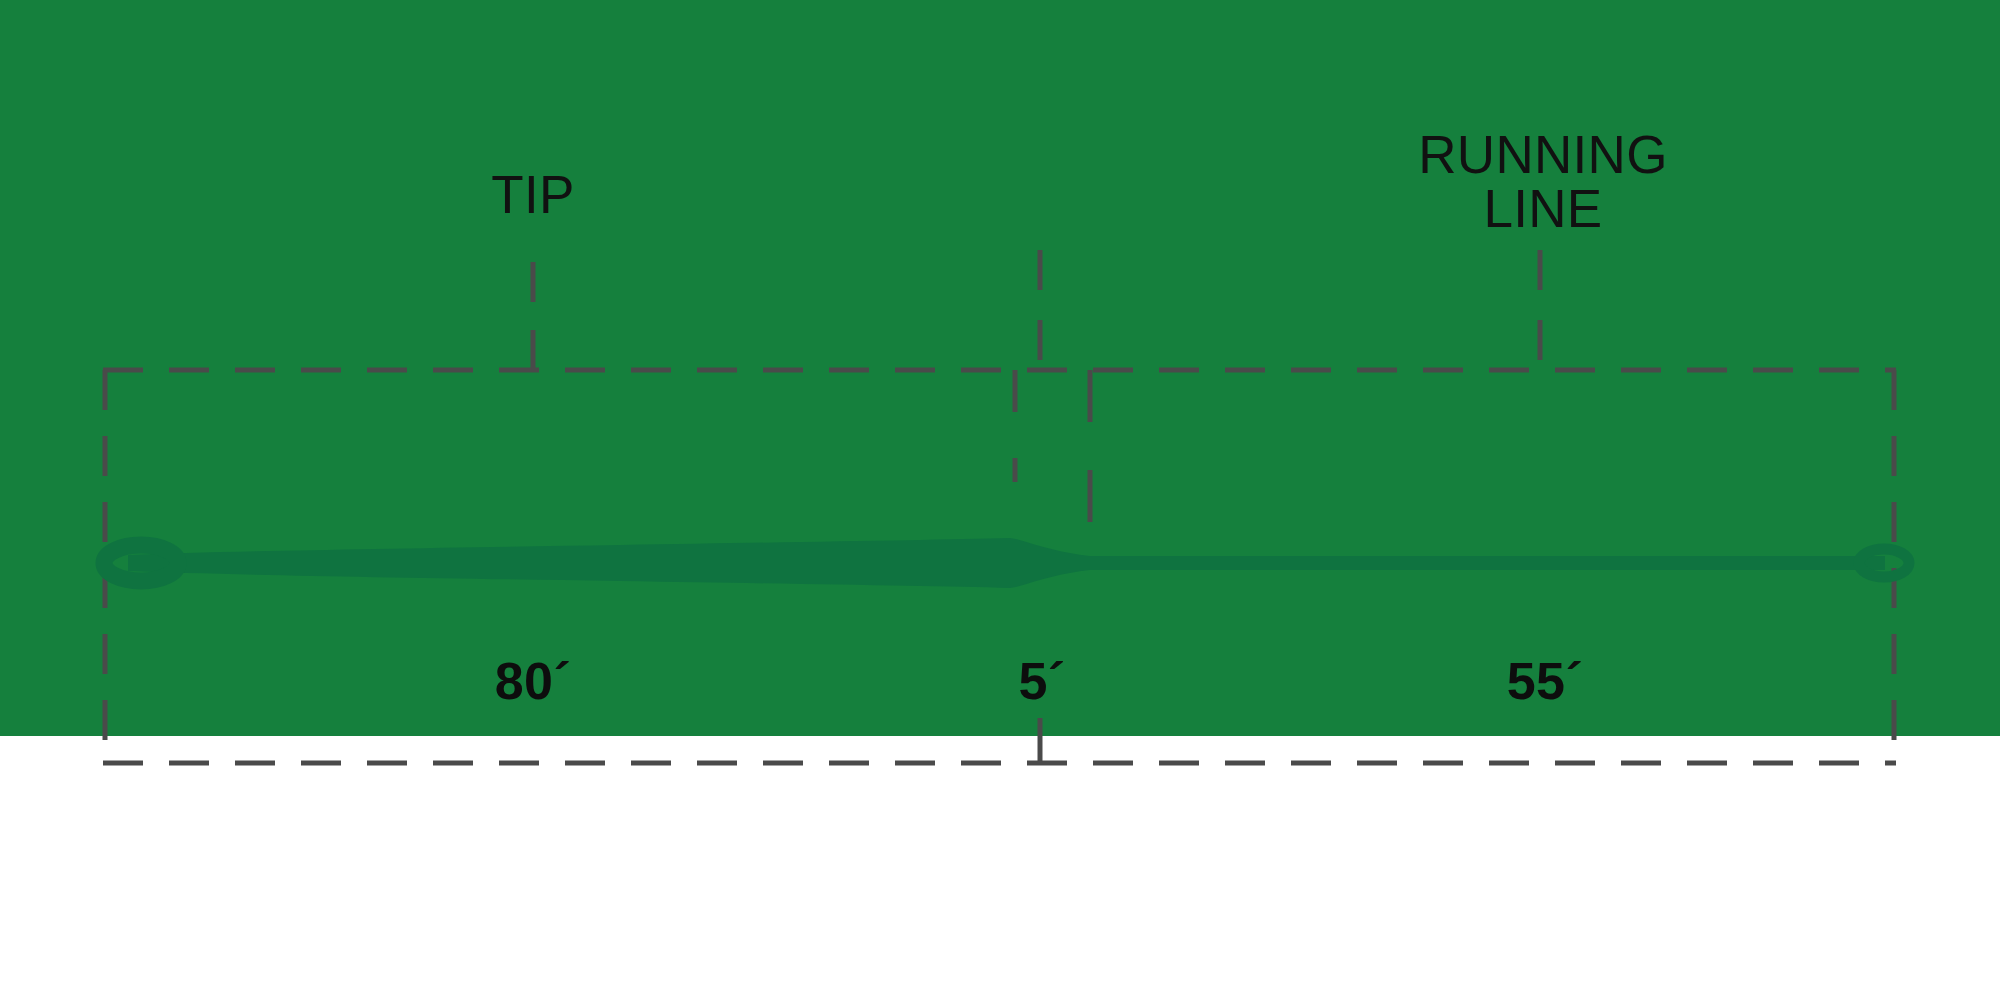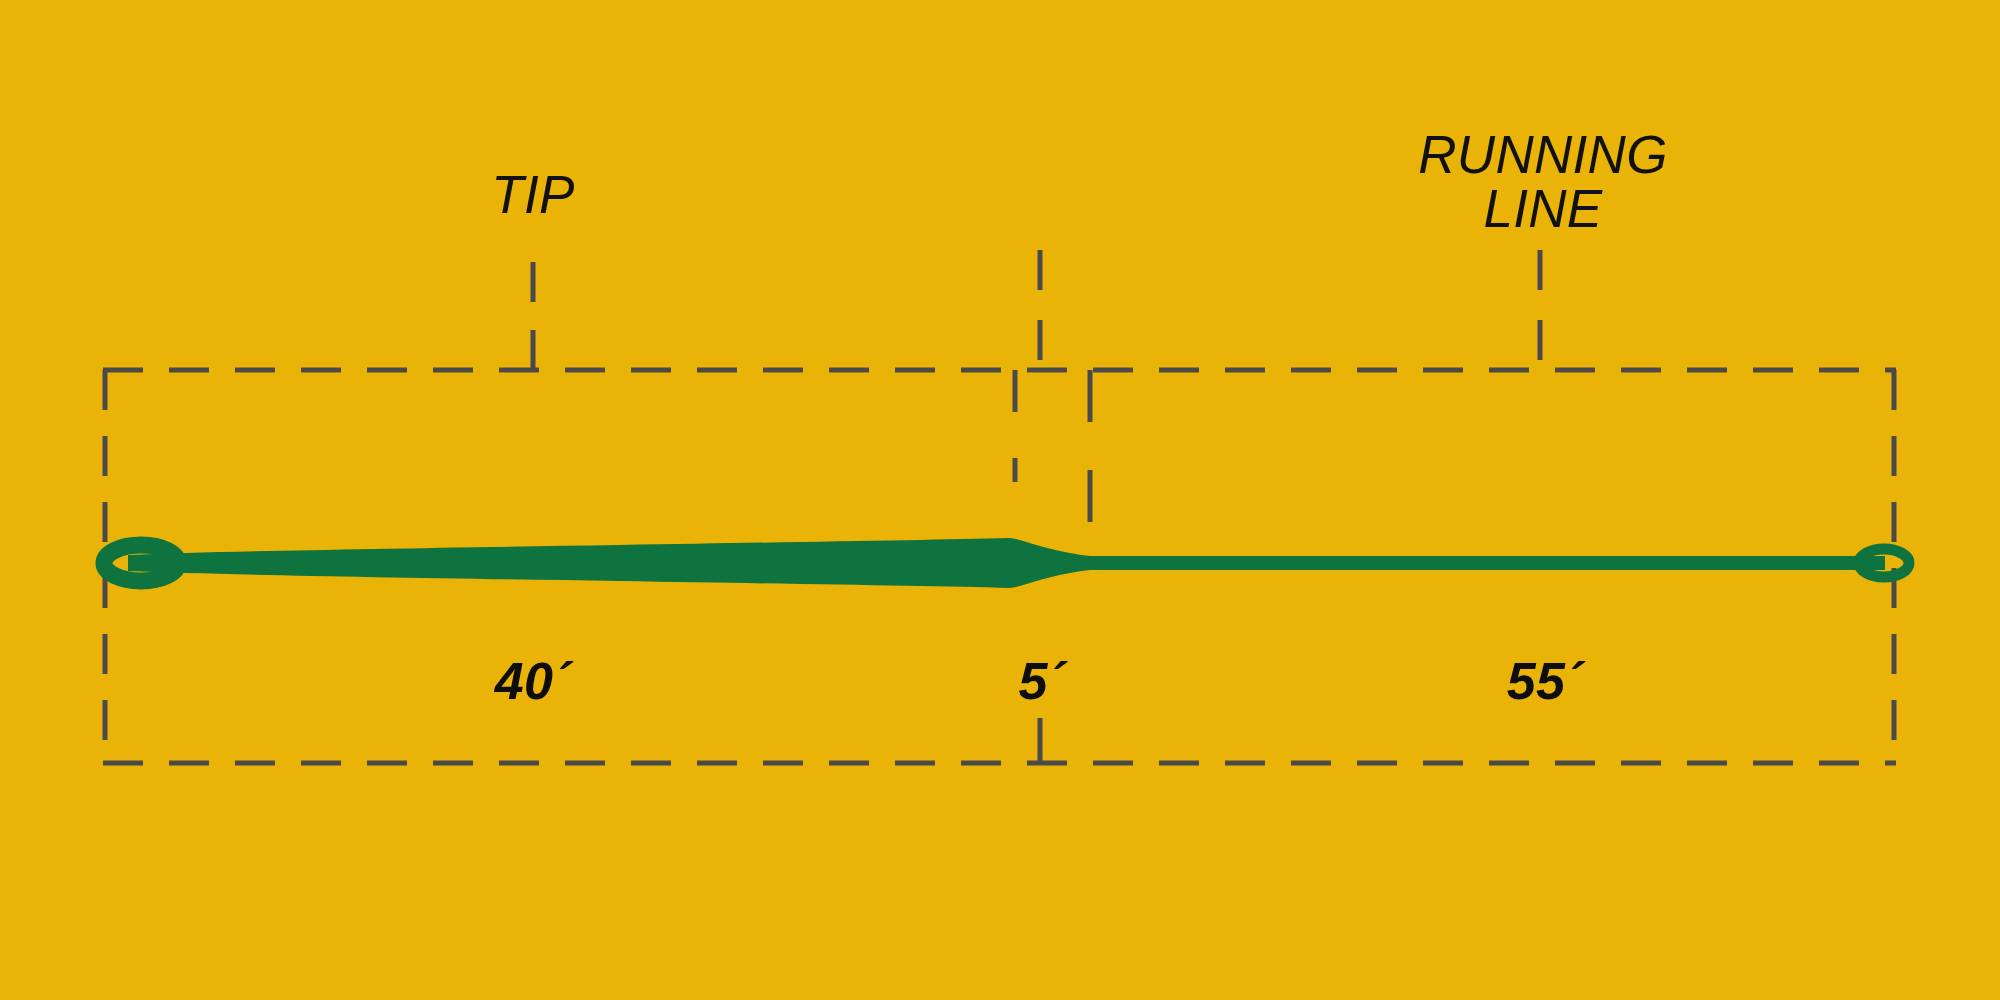--- a/index.html
+++ b/index.html
@@ -10,23 +10,22 @@
   }
   body {
     width: 2000px;
     height: 1000px;
     font-family: "Liberation Sans", sans-serif;
     overflow: hidden;
   }
   #stage {
     position: relative;
     width: 2000px;
-    height: 1000px;
-    background: #eab308;
-    font-style: italic;
+    height: 736px;
+    background: #15803d;
   }
   #diagram-svg {
     position: absolute;
     top: 0;
     left: 0;
     width: 2000px;
     height: 1000px;
   }
   .section-label {
     position: absolute;
@@ -120,19 +119,19 @@
     </g>
 
   </svg>
 
   <div class="section-label lbl-tip">TIP</div>
 
 
   <div class="section-label lbl-running">RUNNING
 LINE</div>
 
-  <div class="measure-label meas-tip">40´</div>
+  <div class="measure-label meas-tip">80´</div>
 
   <div class="measure-label meas-bt">5´</div>
 
   <div class="measure-label meas-run">55´</div>
 
 </div>
 
 </body></html>

